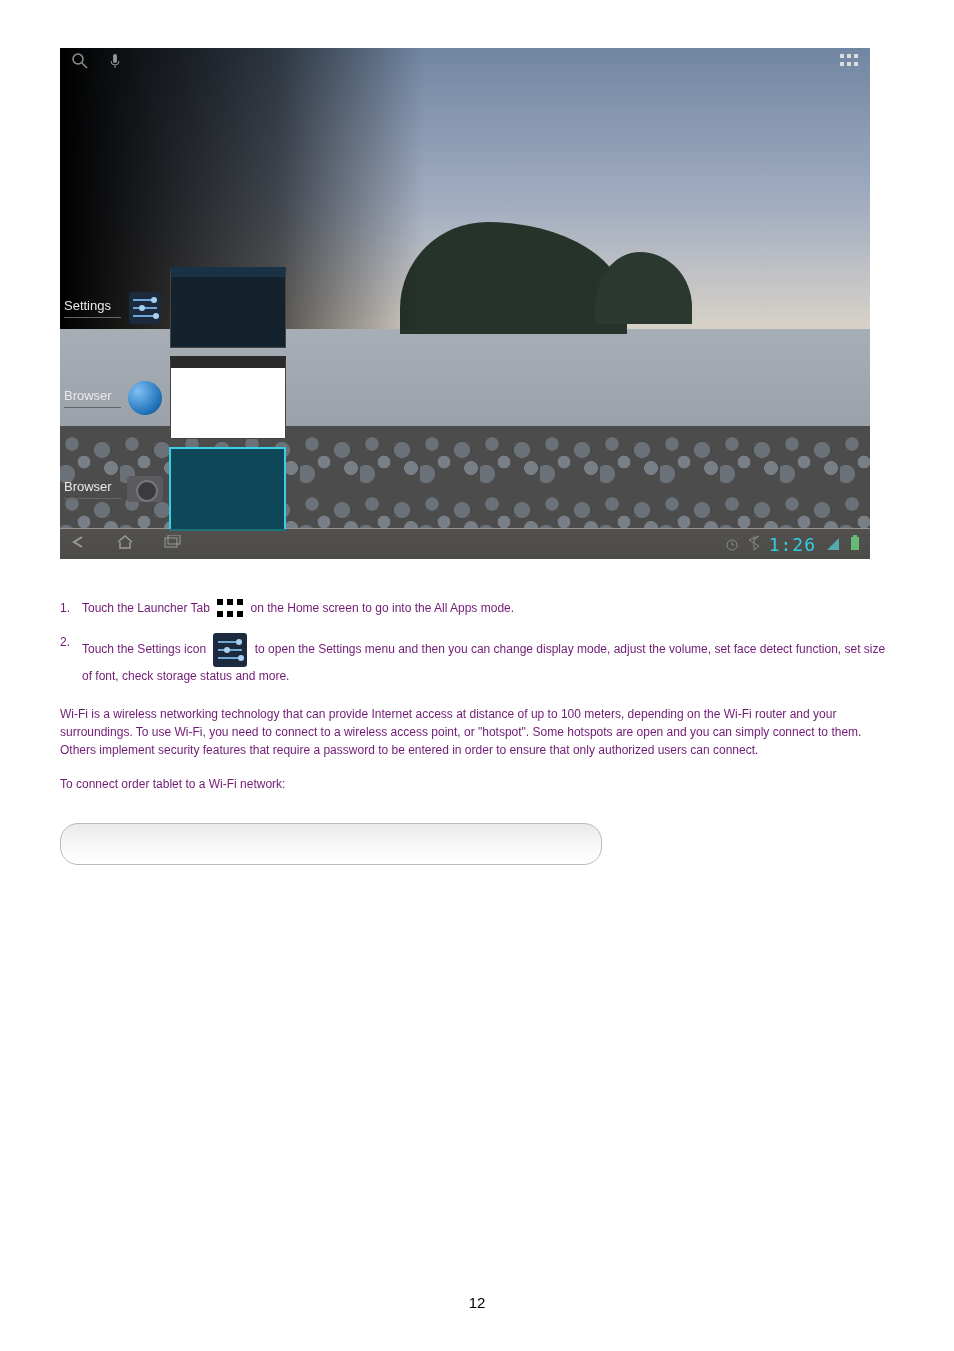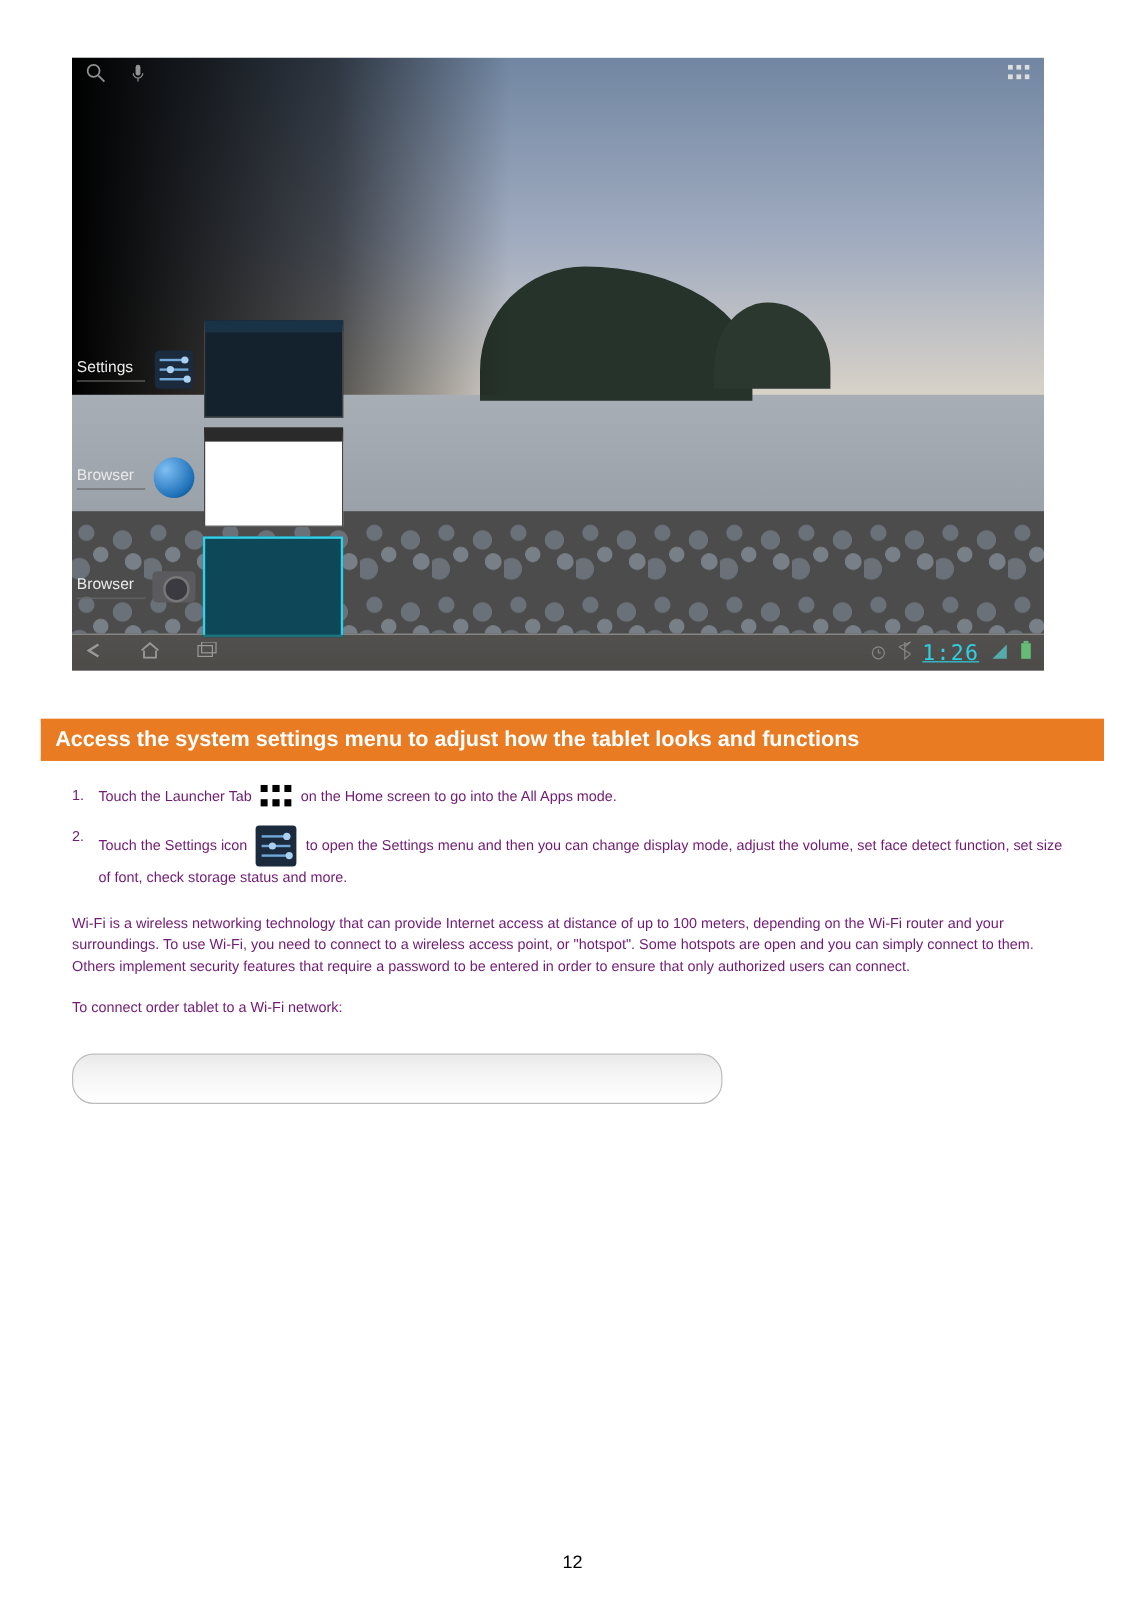--- a/index.html
+++ b/index.html
@@ -50,21 +50,21 @@
   .camera-ico { width:36px; height:26px; background:#5a5a5f; border-radius:4px; position:relative;}
   .camera-ico::after{content:"";position:absolute;width:18px;height:18px;border-radius:50%;background:#3a3a40;left:9px;top:4px;border:2px solid #777;}
   .thumb { width:120px; height:70px; background:#1a1a1e; border:1px solid #444; margin-left:6px;}
   .thumb.browser{background:#fff;border-top:12px solid #2a2a2a;}
   .thumb.settings{background:#14222e;border-top:10px solid #1a3246;}
   .thumb.camera{background:#0e4858;border:2px solid #35cfe6;height:80px;}
 
   .navbar { position:absolute; left:0; right:0; bottom:0; height:30px; background:rgba(0,0,0,.45); display:flex; justify-content:space-between; align-items:center; padding:0 10px;}
   .nav-left{display:flex;gap:28px;color:#bbb;align-items:center;}
   .nav-left svg{opacity:.7;}
-  .nav-right{display:flex;gap:10px;align-items:center;color:#30cfe0;font-family:monospace;font-size:18px;letter-spacing:1px;text-decoration:underline;}
+  .nav-right{display:flex;gap:10px;align-items:center;color:#30cfe0;font-family:monospace;font-size:18px;letter-spacing:1px;}
   .nav-right .st{color:#888;}
   .sig{width:14px;height:14px;}
 
   
   .section-header { background:#e97c22; color:#fff; font-weight:bold; font-size:18px; padding:4px 12px; margin:0 -26px 20px -26px; border-top:3px solid #e97c22; border-bottom:3px solid #e97c22; }
 
   .body-text { font-size:12px; line-height:1.5; color:#701a75; }
   .body-text p { margin:0 0 16px 0; }
   .numbered { padding-left:0; margin:0 0 20px 0; list-style:none; counter-reset:n;}
   .numbered li { counter-increment:n; margin-bottom:14px; line-height:1.5; position:relative; padding-left:22px;}
@@ -185,23 +185,20 @@
               <path d="M1 13h12V1z" fill="#5aa"></path>
             </svg></span>
         <span><svg width="10" height="16" viewBox="0 0 10 16">
               <rect x="1" y="2" width="8" height="13" fill="#6b7"></rect>
               <rect x="3" y="0" width="4" height="2" fill="#6b7"></rect>
             </svg></span>
       </div>
     </div>
   </figure>
 
-  <div class="section-header">
-    <span>Access the system settings menu to adjust how the tablet looks and functions</span>
-  </div>
 
   <div class="body-text">
     <ol class="numbered">
       <li>
         <span>Touch the Launcher Tab  </span>
         <span class="inline-icon inline-apps">
           <svg width="26" height="20" viewBox="0 0 26 20">
               <g fill="#000">
                 <rect x="0" y="0" width="6" height="6"></rect>
                 <rect x="10" y="0" width="6" height="6"></rect>

